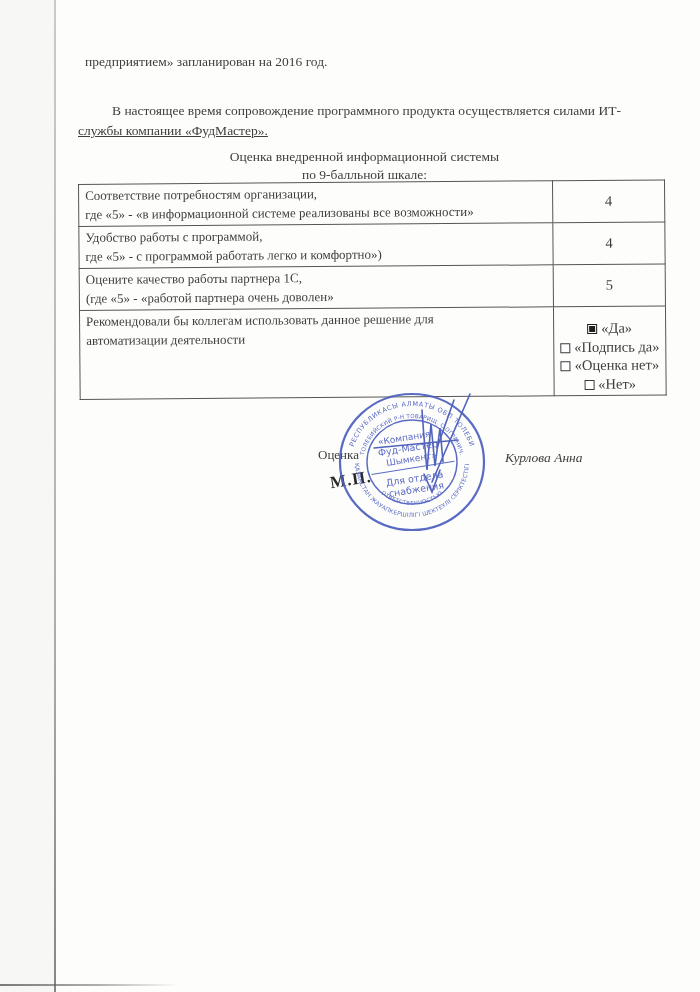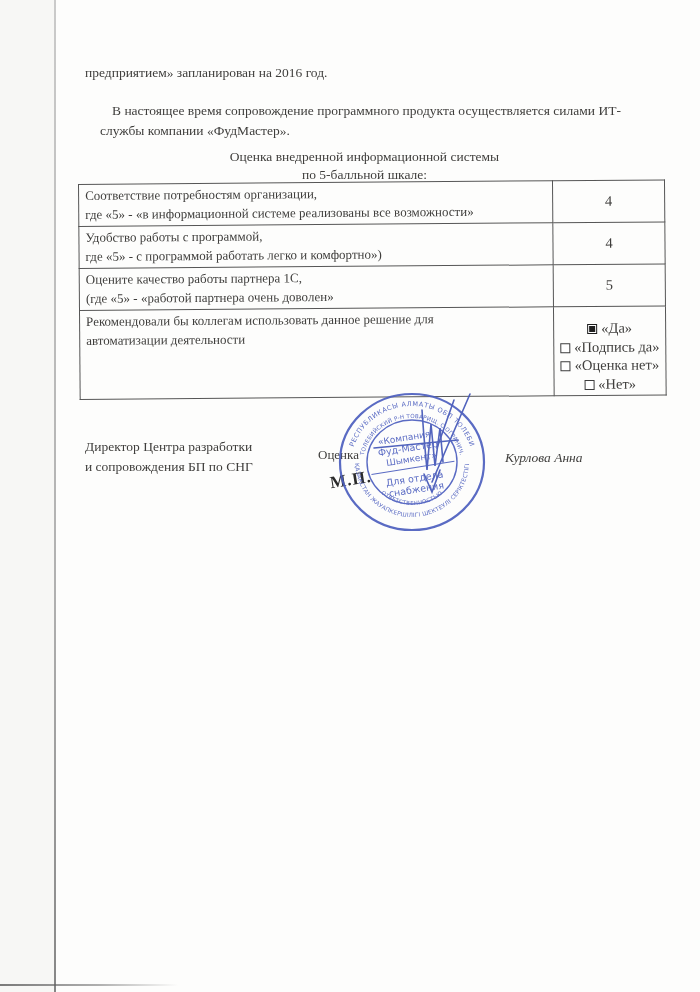--- a/index.html
+++ b/index.html
@@ -51,28 +51,28 @@
 </style>
 </head>
 <body>
 
 <div class="page">
 
   <div class="scan-band"></div>
   <div class="scan-vline"></div>
   <div class="scan-hline"></div>
 
-  <div class="abs body-text" style="left:85px;top:63px;">предприятием» запланирован на 2016 год.</div>
+  <div class="abs body-text" style="left:85px;top:52px;">предприятием» запланирован на 2016 год.</div>
 
   <div class="abs body-text" style="left:112px;top:101px;">В настоящее время сопровождение программного продукта осуществляется силами ИТ-</div>
-  <div class="abs body-text" style="left:100px;top:121px;">службы компании «ФудМастер».</div>
+  <div class="abs body-text" style="left:78px;top:121px;text-decoration:underline;">службы компании «ФудМастер».</div>
 
   <div class="abs heading">
     <div>Оценка внедренной информационной системы</div>
-    <div>по 5-балльной шкале:</div>
+    <div>по 9-балльной шкале:</div>
   </div>
 
   <table class="survey">
     <tbody>
         <tr class="r1">
       <td class="c1">
         <span>Соответствие потребностям организации,</span><br>
         <span>где «5» - «в информационной системе реализованы все возможности»</span>
       </td>
       <td class="c2">4</td>
@@ -107,24 +107,20 @@
           <span class="checkbox"></span><span>«Оценка нет»</span>
         </div>
         <div class="option-line">
           <span class="checkbox"></span><span>«Нет»</span>
         </div>
       </td>
     </tr>
   </tbody>
     </table>
 
-  <div class="abs sig-title">
-    <div>Директор Центра разработки</div>
-    <div>и сопровождения БП по СНГ</div>
-  </div>
 
   <div class="abs sign-label">Оценка</div>
   <div class="abs seal-mark">М.П.</div>
   <div class="abs sig-name">Курлова Анна</div>
 
   <svg class="abs stamp" viewBox="0 0 152 148" xmlns="http://www.w3.org/2000/svg">
     <defs>
       <path id="arcTopOuter" d="M 15,74 A 61,58 0 0 1 137,74"></path>
       <path id="arcTopInner" d="M 27,74 A 49,46 0 0 1 125,74"></path>
       <path id="arcBotOuter" d="M 19,72 A 57,55 0 0 0 133,72"></path>

